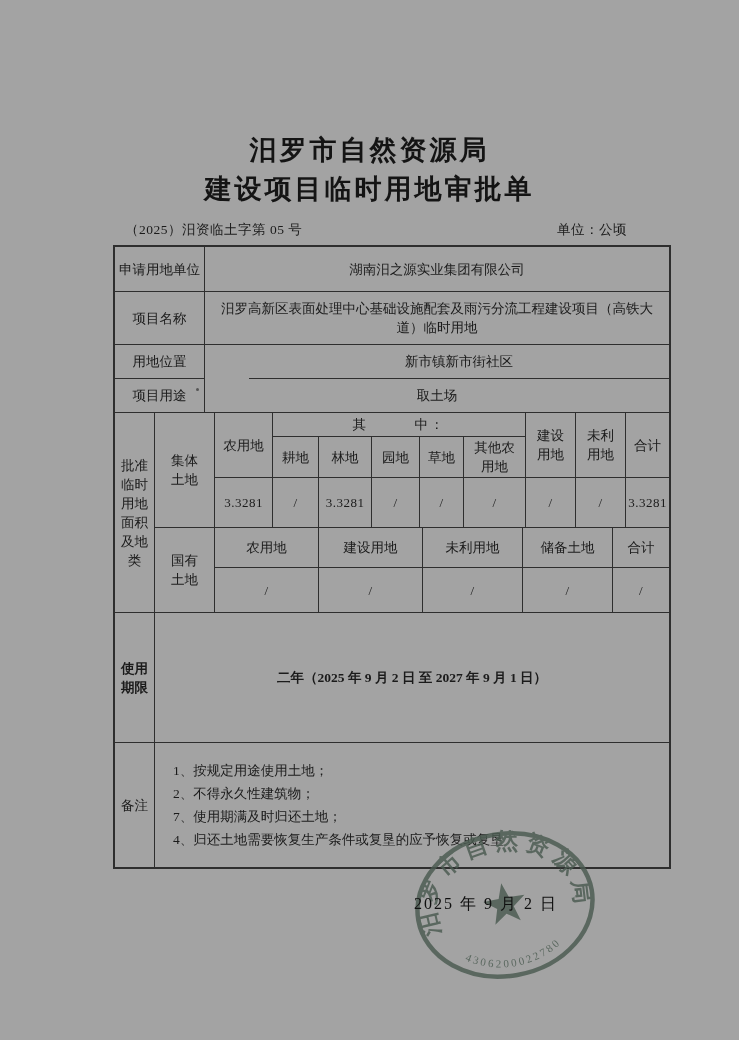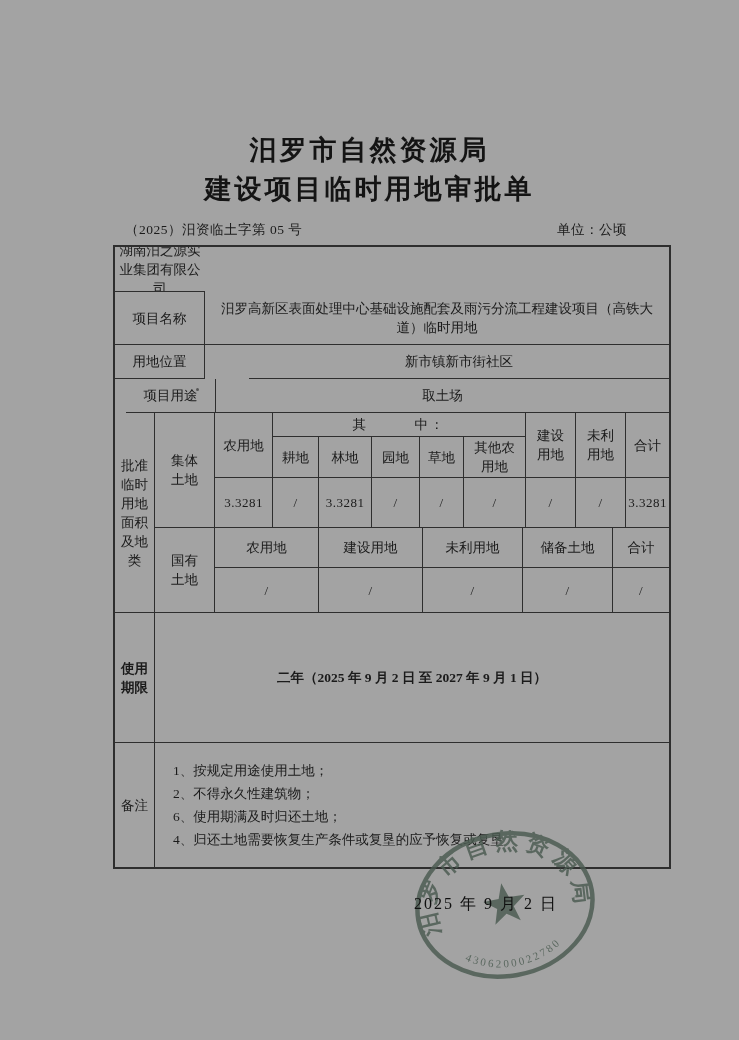--- a/index.html
+++ b/index.html
@@ -30,21 +30,21 @@
     display:flex; align-items:center; justify-content:center;
     text-align:center; box-sizing:border-box; overflow:hidden;
     line-height:19px;
   }
   .cell.no-r { border-right:none; }
   .cell.no-b { border-bottom:none; }
   .row2 { display:grid; grid-template-columns:90px 1fr; }
   .r-applicant { height:45px; }
   .r-project  { height:53px; }
   .r-location { height:34px;gap:44px; }
-  .r-purpose  { height:34px;padding-left:11px; }
+  .r-purpose  { height:34px; }
   .r-project .cell.val { padding:0 14px; }
   .complex { display:flex; height:200px; }
   .v-label {
     width:40px; flex:0 0 40px;
   }
   .mid-col { width:60px; flex:0 0 60px; display:flex; flex-direction:column; }
   .mid-col .cell { width:100%; }
   .mid-top { height:115px; }
   .mid-bottom { height:85px; }
   .right-col { flex:1 1 auto; display:flex; flex-direction:column; min-width:0; }
@@ -93,20 +93,21 @@
   </div>
 
   <div class="meta-row">
     <span>（2025）汨资临土字第 05 号</span>
     <span>单位：公顷</span>
   </div>
 
   <div class="doc-table">
 
     <div class="row2 r-applicant">
+      <div class="cell">申请用地单位</div>
       <div class="cell no-r">湖南汨之源实业集团有限公司</div>
     </div>
 
     <div class="row2 r-project">
       <div class="cell">项目名称</div>
       <div class="cell no-r val">汨罗高新区表面处理中心基础设施配套及雨污分流工程建设项目（高铁大道）临时用地</div>
     </div>
 
     <div class="row2 r-location">
       <div class="cell">用地位置</div>
@@ -185,21 +186,21 @@
         <span class="w2">使用期限</span>
       </div>
       <div class="cell no-r">二年（2025 年 9 月 2 日  至 2027 年 9 月 1 日）</div>
     </div>
 
     <div class="row2 r-remarks" style="grid-template-columns:40px 1fr;">
       <div class="cell no-b">备注</div>
       <div class="cell no-r no-b remarks-body">
         <div>1、按规定用途使用土地；</div>
         <div>2、不得永久性建筑物；</div>
-        <div>6、使用期满及时归还土地；</div>
+        <div>7、使用期满及时归还土地；</div>
         <div>4、归还土地需要恢复生产条件或复垦的应予恢复或复垦</div>
       </div>
     </div>
 
   </div>
 
   <div class="artifact-dot"></div>
 
   <svg class="stamp" width="194" height="158" viewBox="0 0 194 158">
     <g transform="rotate(-10 97 79)" opacity="0.82" fill="#4b5b51" stroke="none" font-family="Liberation Serif, DejaVu Serif, serif">

